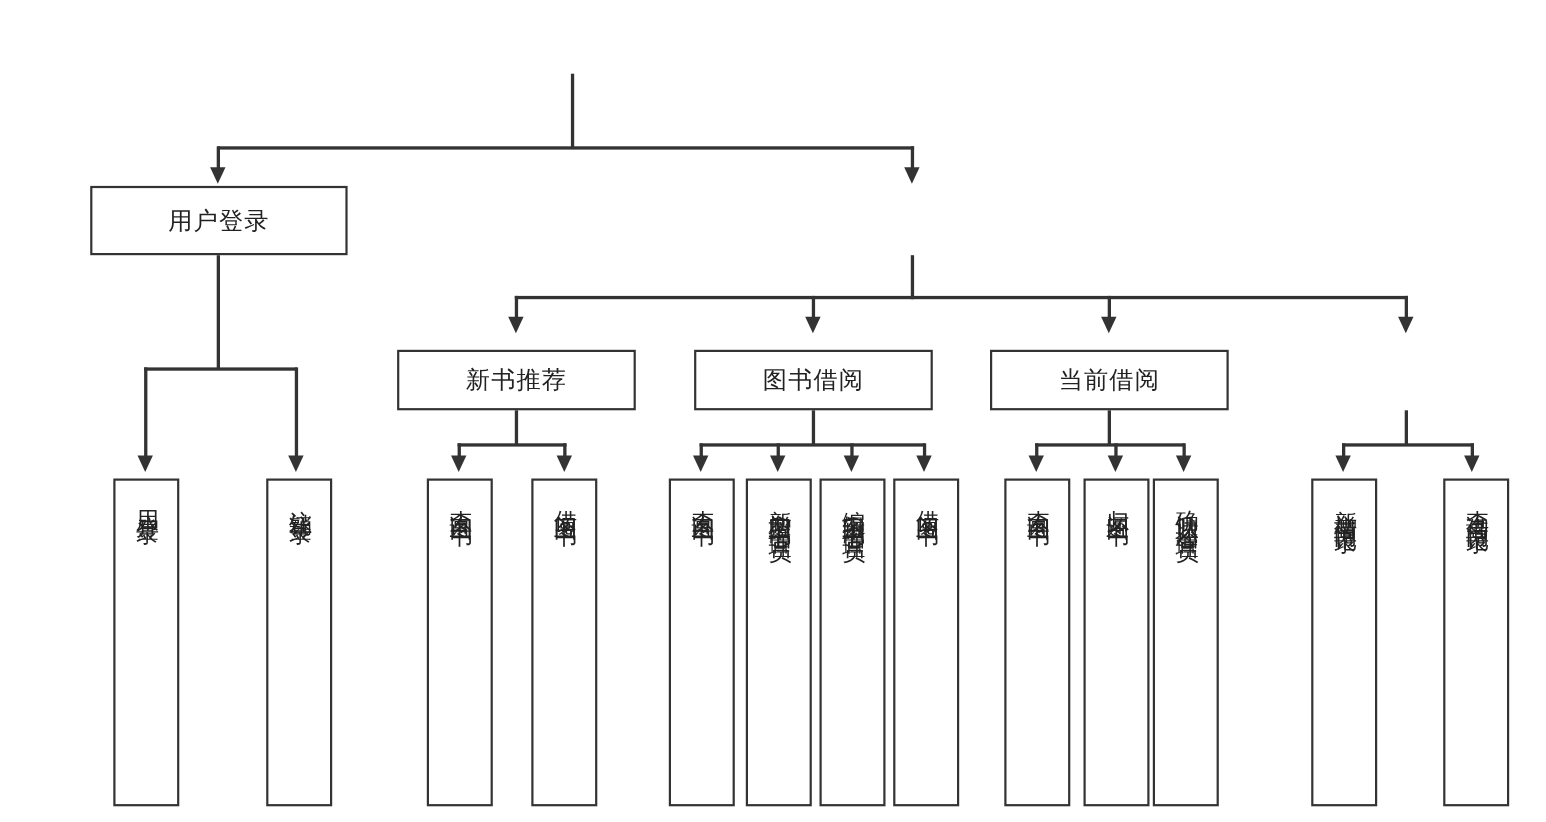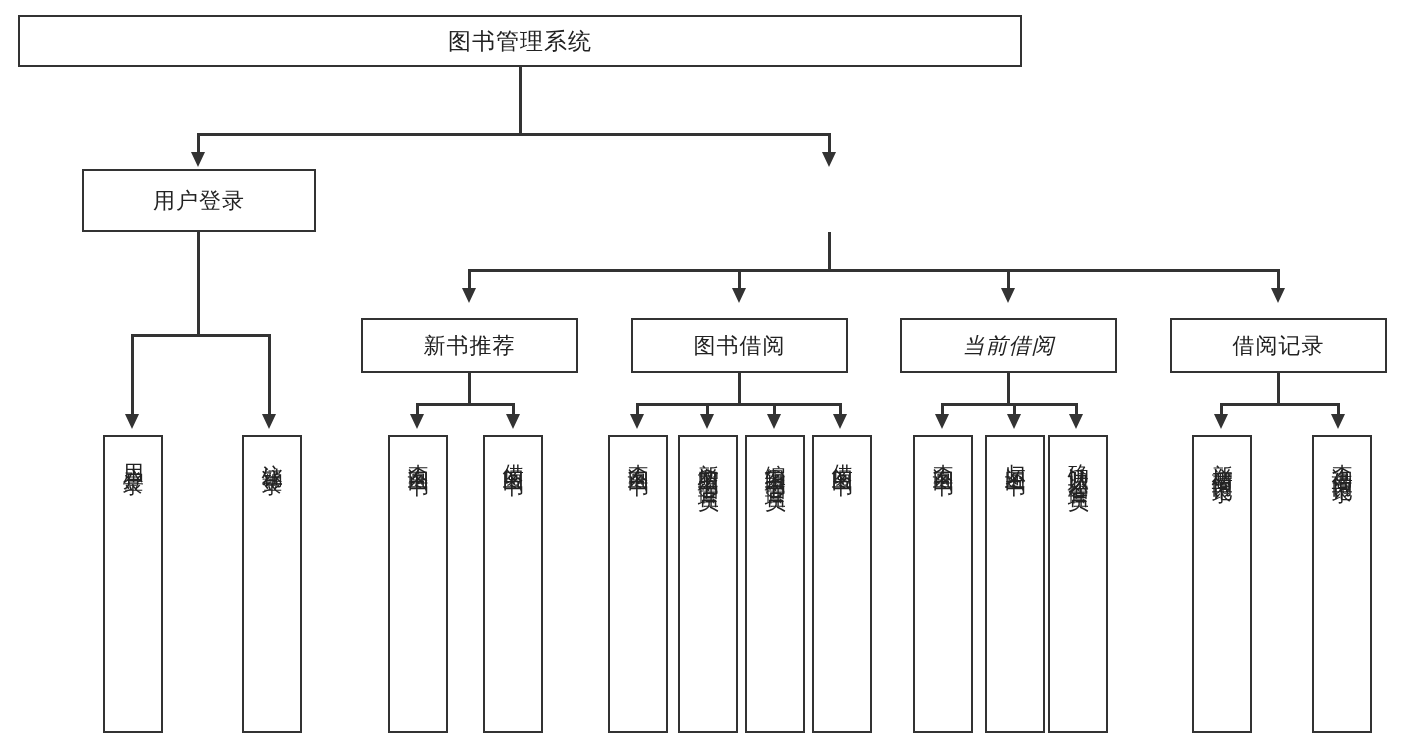--- a/index.html
+++ b/index.html
@@ -74,23 +74,20 @@
     letter-spacing:1px;
     white-space:nowrap;
     pointer-events:none;
   }
 </style>
 </head>
 <body>
 
 <div id="diagram-root">
 
-  <div class="node" id="node-root" style="left:18px; top:15px; width:1004px; height:52px;">
-    <span class="label">图书管理系统</span>
-  </div>
 
   <div class="conn vline" style="left:519px; top:67px; width:3px; height:68px;"></div>
 
   <div class="conn hline" style="left:198px; top:133px; width:633px; height:3px;"></div>
 
   <div class="conn vline" style="left:197px; top:133px; width:3px; height:22px;"></div>
   <div class="arrow" style="left:191px; top:152px;"></div>
 
   <div class="conn vline" style="left:828px; top:133px; width:3px; height:22px;"></div>
   <div class="arrow" style="left:822px; top:152px;"></div>
@@ -121,25 +118,22 @@
 
   <div class="conn vline" style="left:1277px; top:269px; width:3px; height:22px;"></div>
   <div class="arrow" style="left:1271px; top:288px;"></div>
 
   <div class="node" style="left:631px; top:318px; width:217px; height:55px;">
     <span class="label">图书借阅</span>
   </div>
   <div class="node" style="left:361px; top:318px; width:217px; height:55px;">
     <span class="label">新书推荐</span>
   </div>
-  <div class="node" style="left:900px; top:318px; width:217px; height:55px;font-style:italic;">
+  <div class="node" style="left:900px; top:318px; width:217px; height:55px;">
     <span class="label">当前借阅</span>
-  </div>
-  <div class="node" style="left:1170px; top:318px; width:217px; height:55px;">
-    <span class="label">借阅记录</span>
   </div>
 
   <div class="conn vline" style="left:468px; top:373px; width:3px; height:32px;"></div>
   <div class="conn hline" style="left:416px; top:403px; width:99px; height:3px;"></div>
   <div class="conn vline" style="left:416px; top:403px; width:3px; height:13px;"></div>
   <div class="arrow" style="left:410px; top:414px;"></div>
   <div class="conn vline" style="left:512px; top:403px; width:3px; height:13px;"></div>
   <div class="arrow" style="left:506px; top:414px;"></div>
 
   <div class="conn vline" style="left:738px; top:373px; width:3px; height:32px;"></div>

